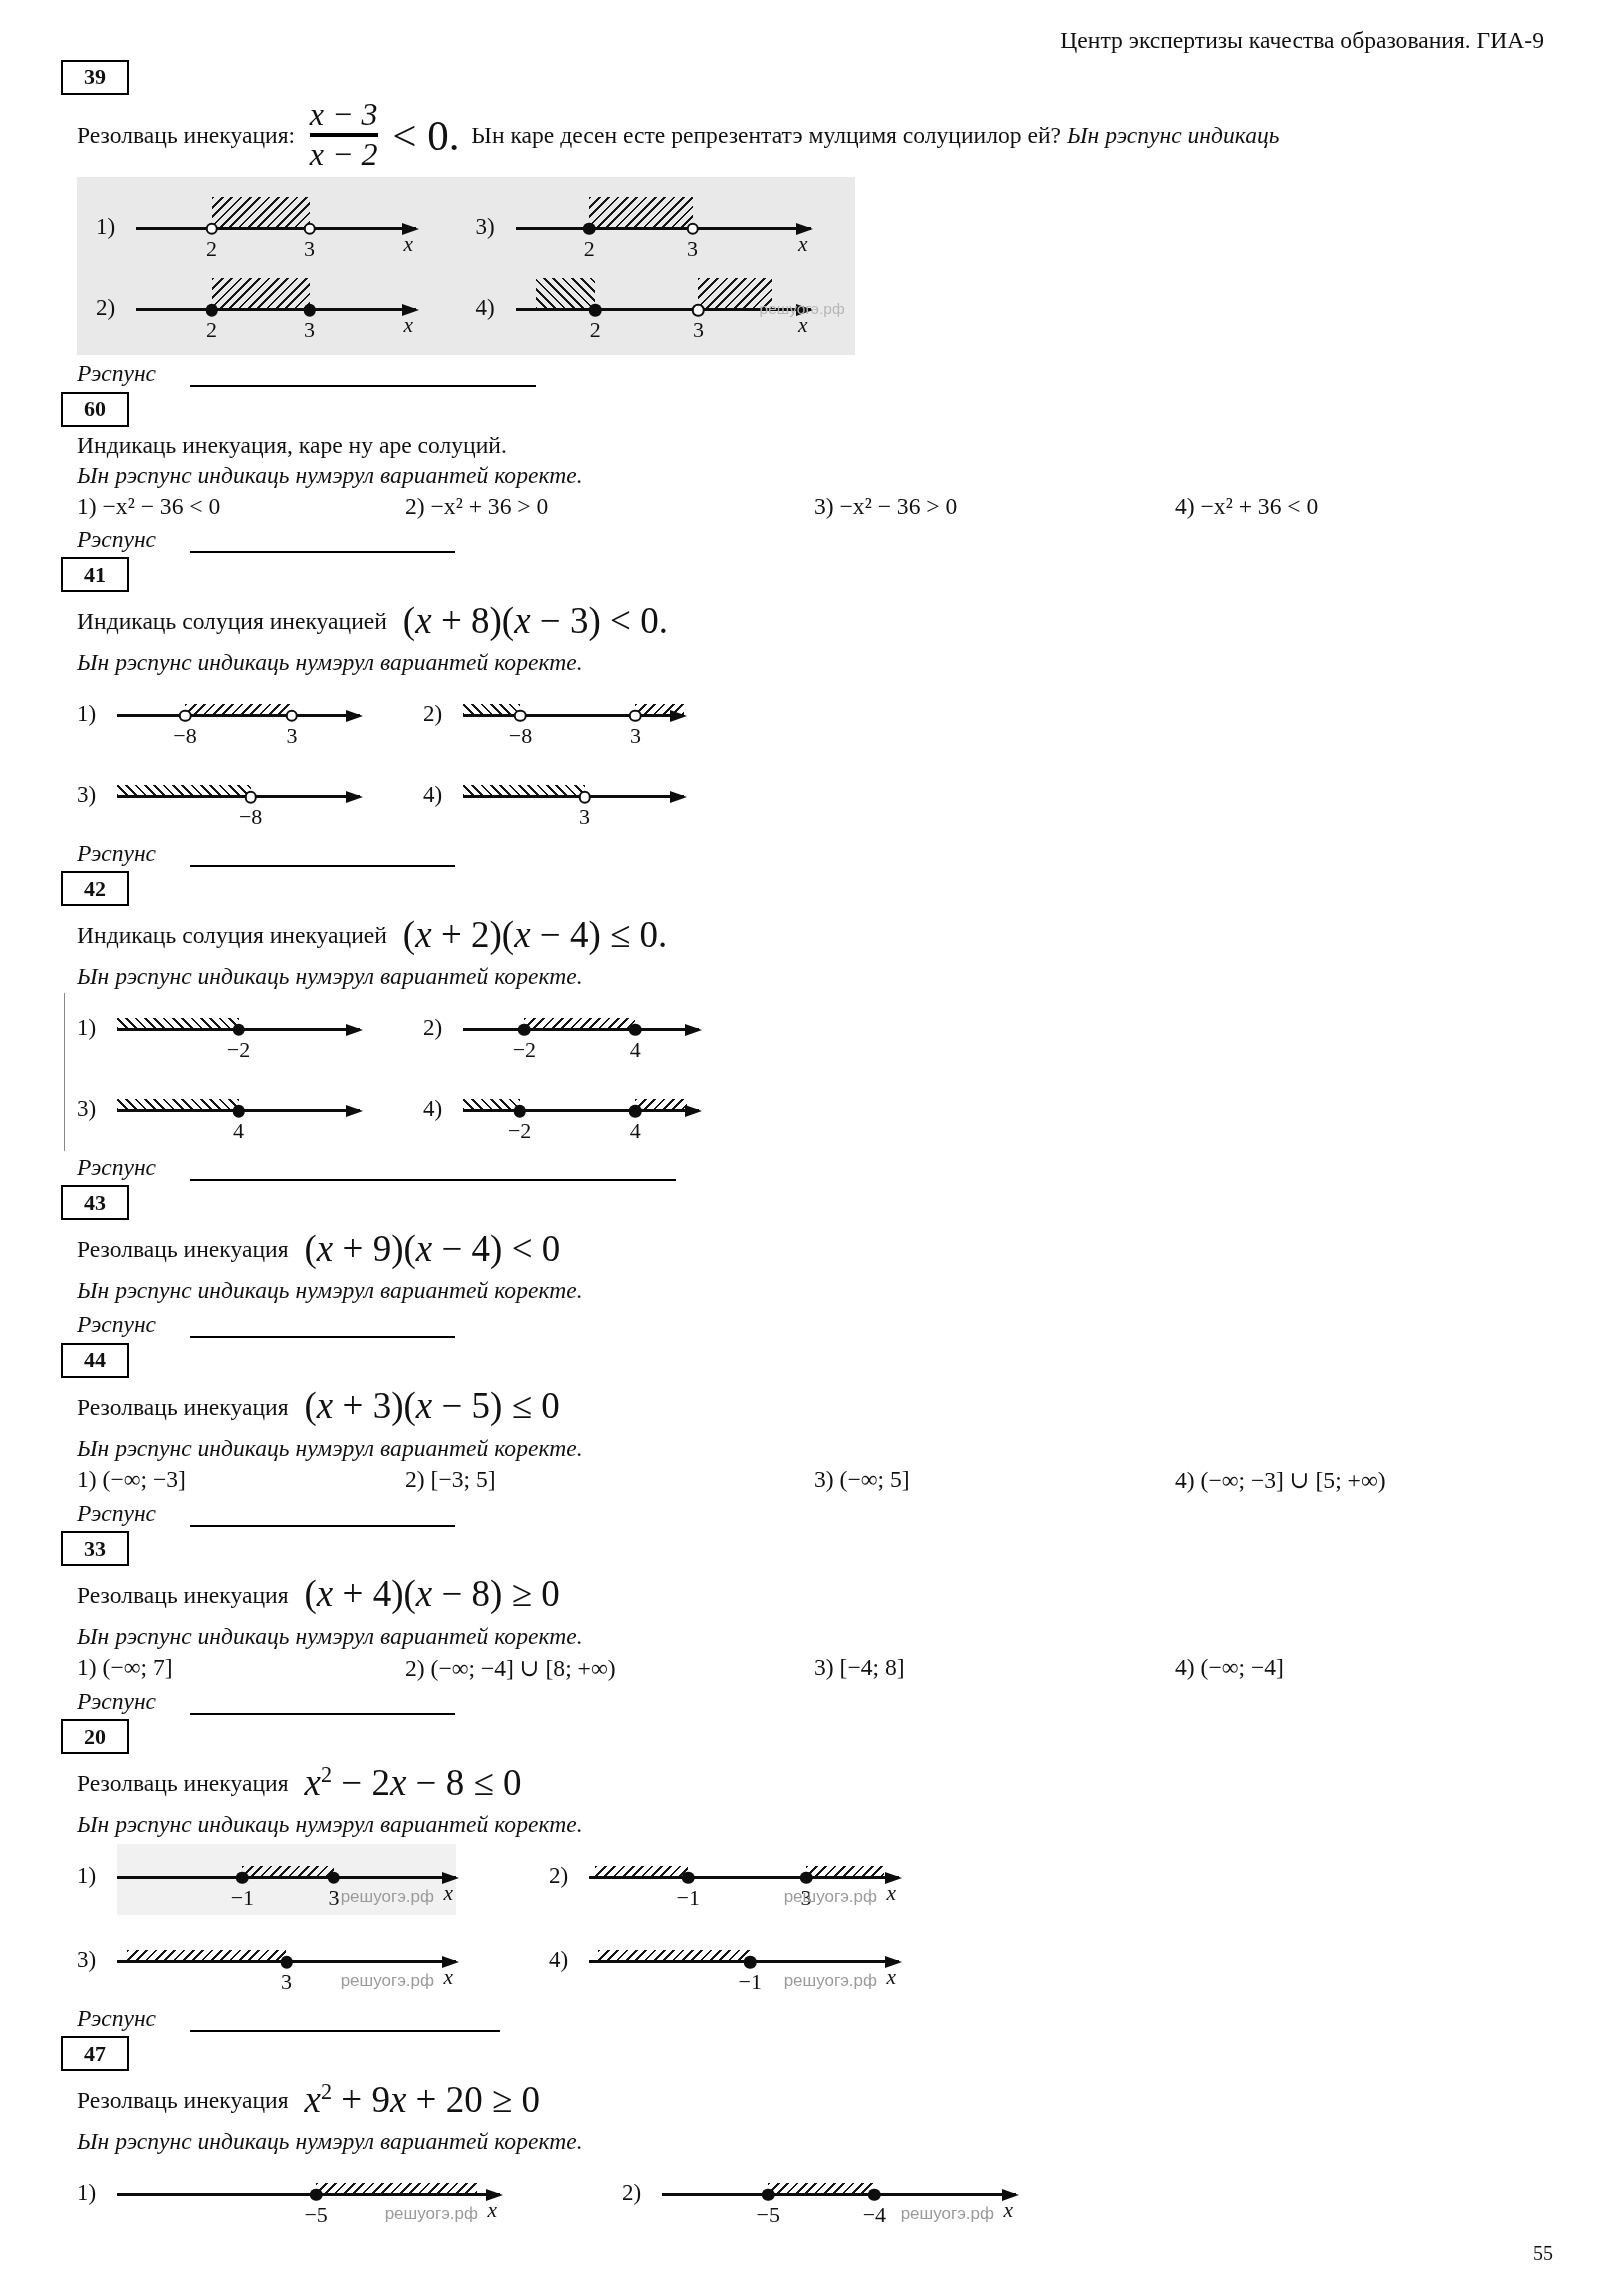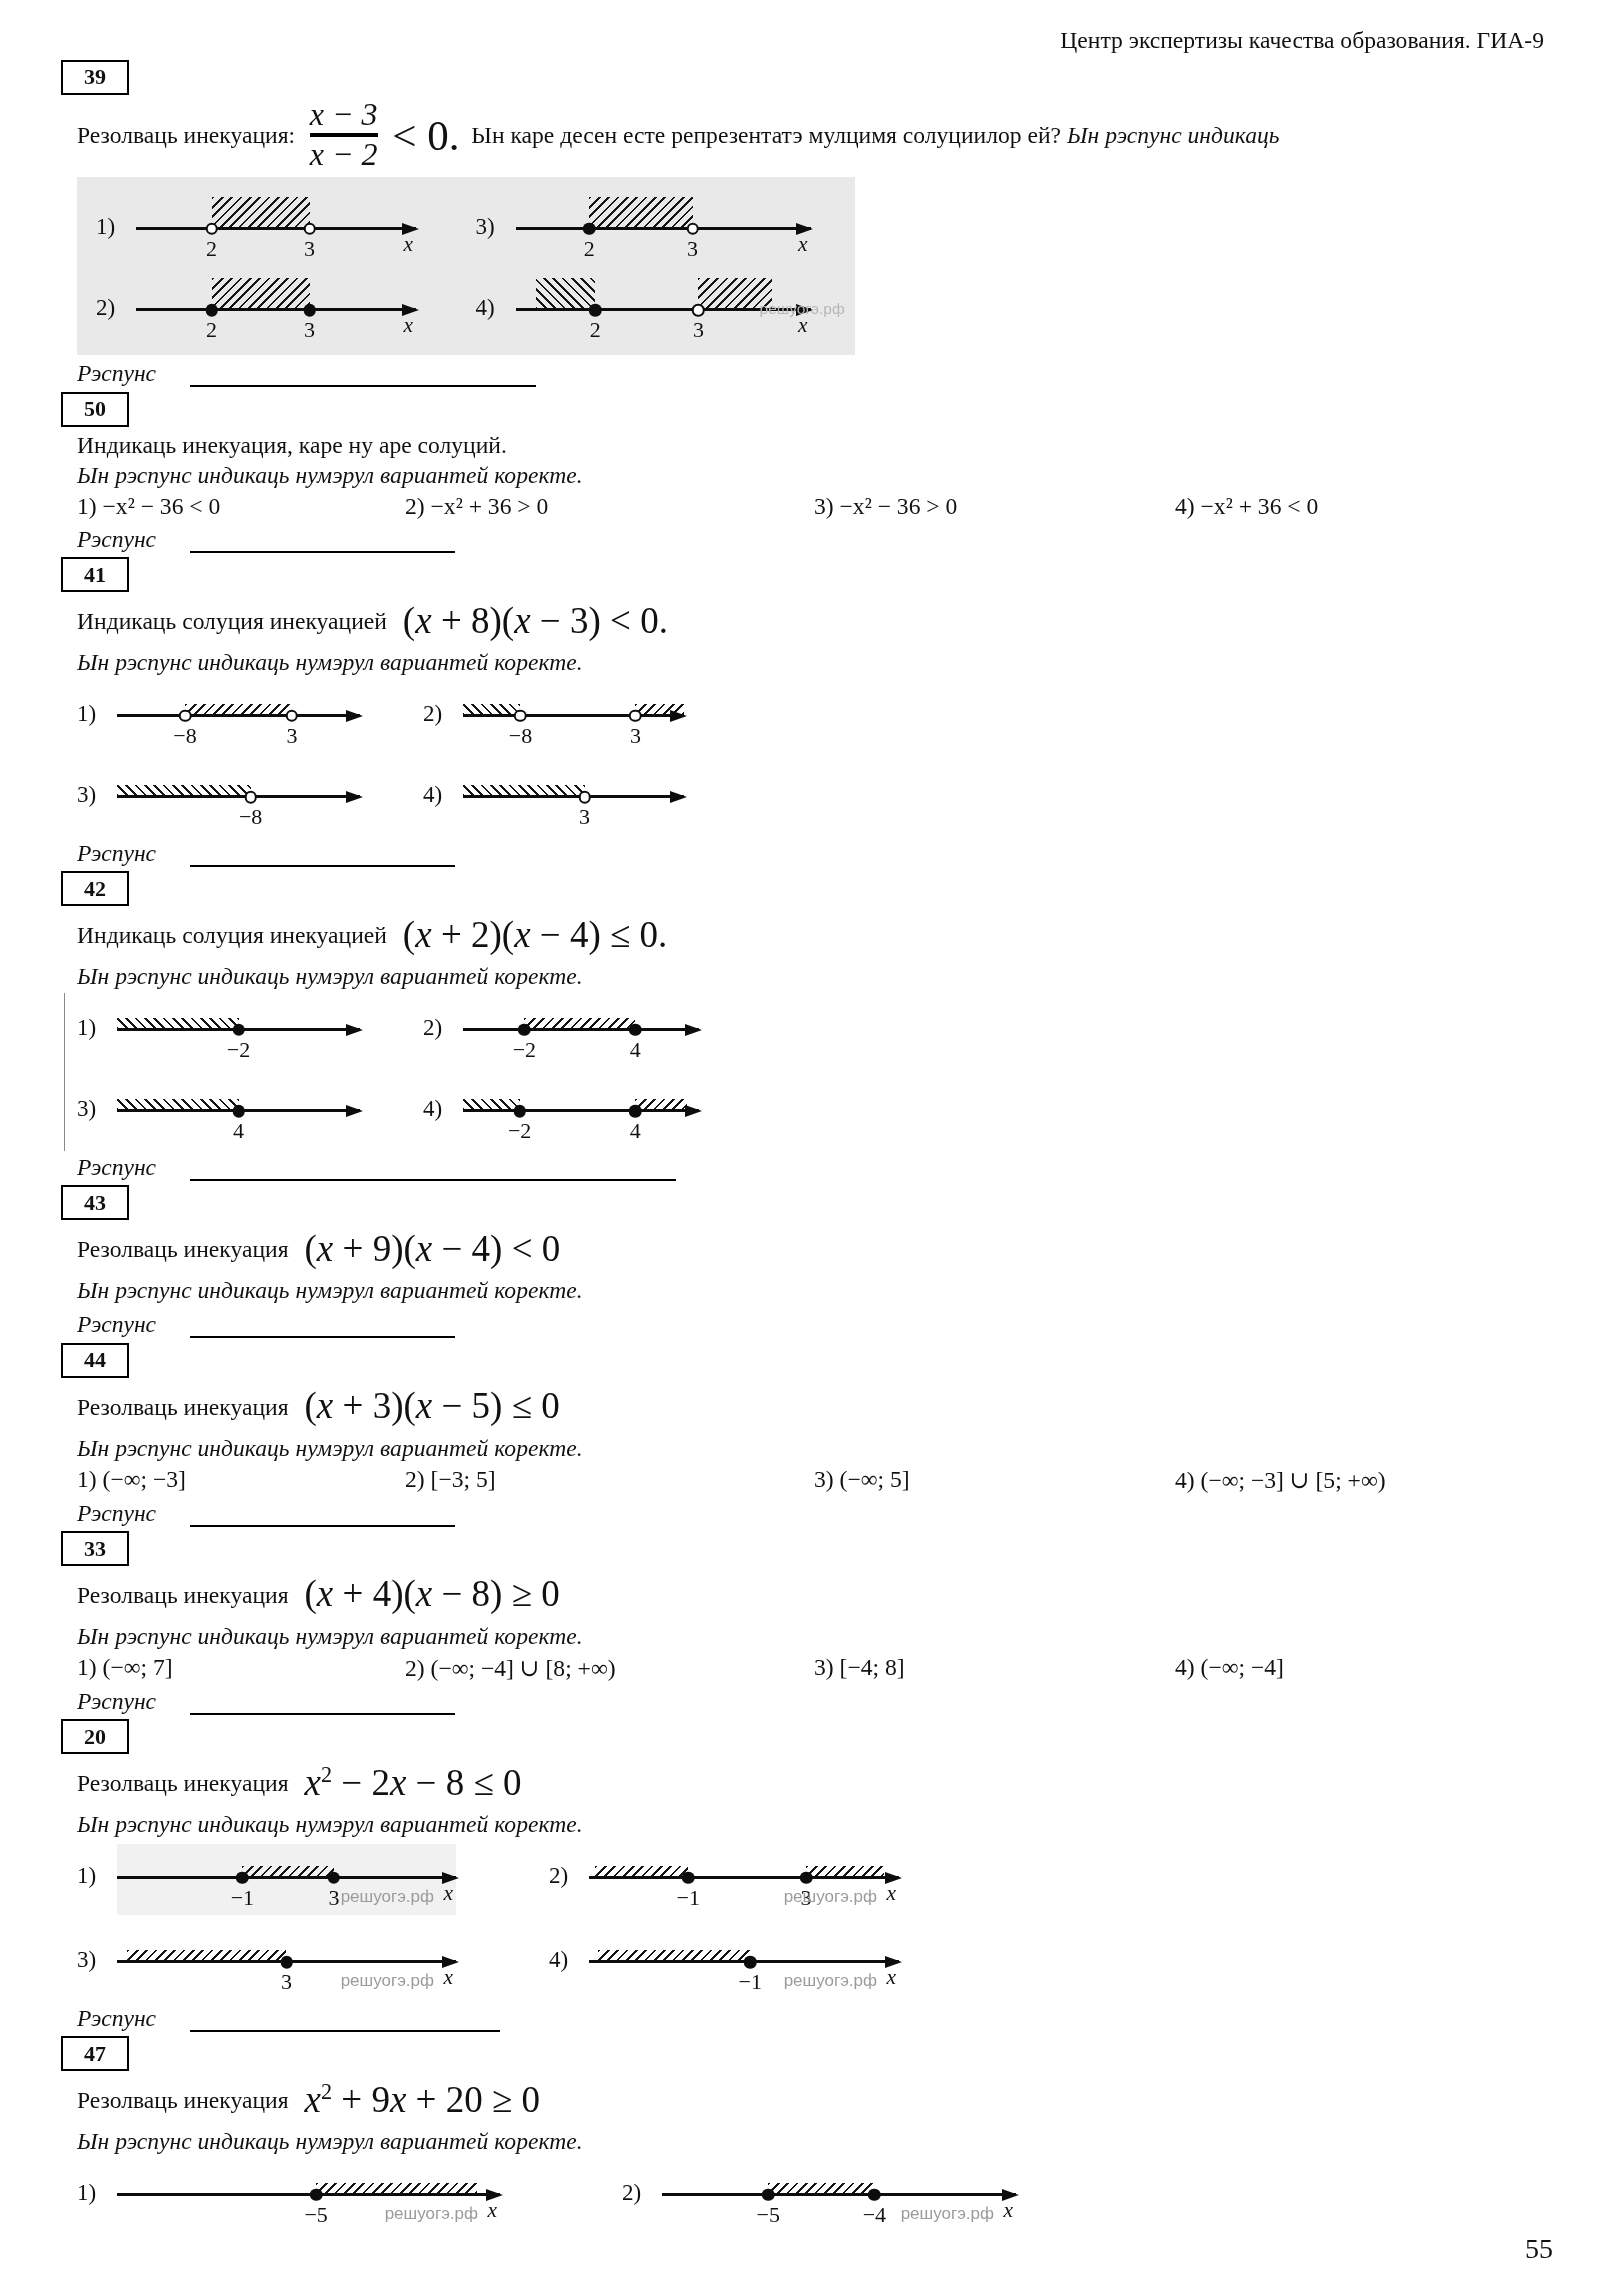--- a/index.html
+++ b/index.html
@@ -45,21 +45,21 @@
   .nl-num{position:absolute;top:41px;transform:translateX(-50%);font-size:22px;}
   .nl-x{position:absolute;top:37px;right:2.9px;font-style:italic;font-size:21.4px;}
   .nl-wm{position:absolute;top:43px;right:22px;font-family:"Liberation Sans",sans-serif;font-size:17px;color:#9b9b9b;white-space:nowrap;}
   .panel-wm{position:absolute;right:10.3px;bottom:37px;font-family:"Liberation Sans",sans-serif;font-size:15.5px;color:#b7b7b7;}
   .choices{display:grid;grid-template-columns:328px 409px 361px auto;font-size:23.6px;margin:2.9px 0 1.5px 0;}
   .ans{display:flex;align-items:flex-end;font-size:23.6px;margin:5.9px 0 2.9px 0;}
   .blank{display:inline-block;border-bottom:2.2px solid #000;height:5.9px;margin-left:34px;width:346px;}
   .blank.w360{width:265px;}
   .blank.w660{width:486px;}
   .blank.w420{width:310px;}
-  .pageno{position:absolute;right:68px;bottom:19px;font-size:28px;margin-left:14px;}
+  .pageno{position:absolute;right:68px;bottom:19px;font-size:20px;margin-left:14px;}
   .sec{margin-top:1.5px;}
 </style>
 </head>
 <body>
 
 <div class="page">
   <div class="header t">Центр экспертизы качества образования. ГИА-9</div>
 
   <section class="sec">
     <div class="qbox">
@@ -134,21 +134,21 @@
       <span class="panel-wm">решуогэ.рф</span>
     </div>
     <div class="ans">
       <i>Рэспунс</i>
       <span class="blank"></span>
     </div>
   </section>
 
   <section class="sec">
     <div class="qbox">
-      <span>50</span>
+      <span>60</span>
     </div>
     <div class="t">Индикаць инекуация, каре ну аре солуций.</div>
     <div class="t italic">Ын рэспунс индикаць нумэрул  вариантей коректе.</div>
     <div class="choices">
       <span>1) −x² − 36 &lt; 0</span>
       <span>2) −x² + 36 &gt; 0</span>
       <span>3) −x² − 36 &gt; 0</span>
       <span>4) −x² + 36 &lt; 0</span>
     </div>
     <div class="ans">

